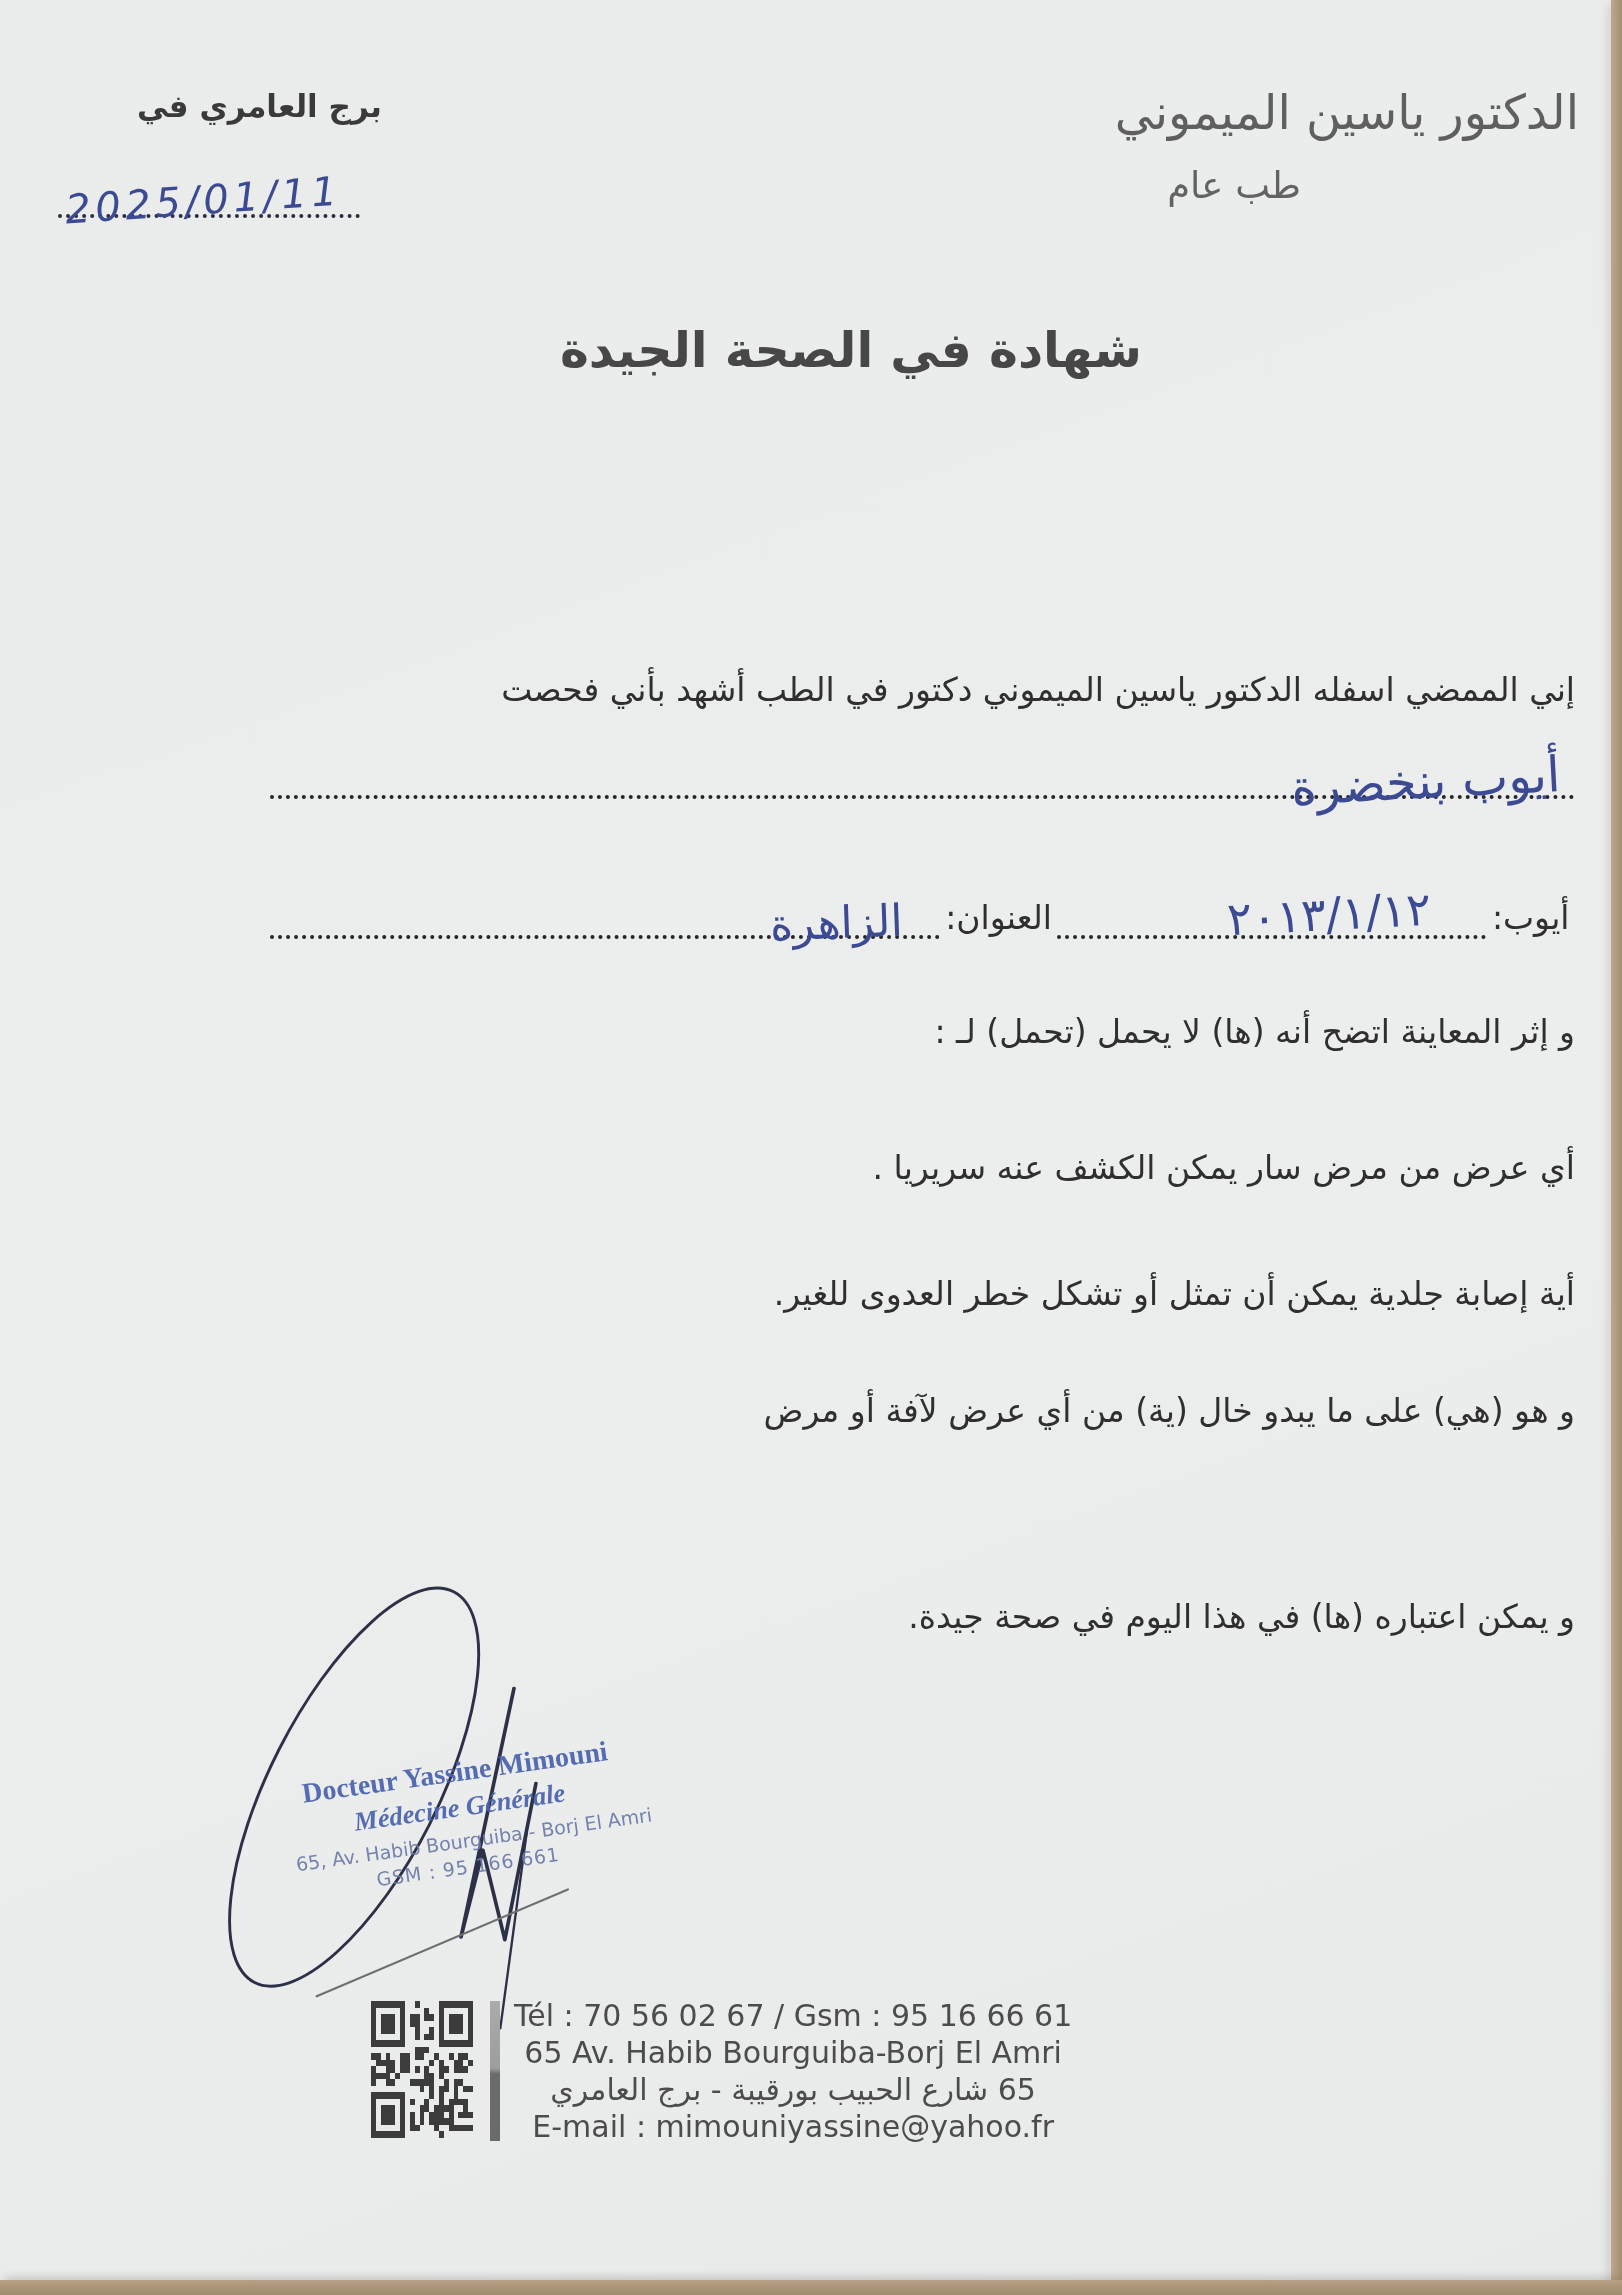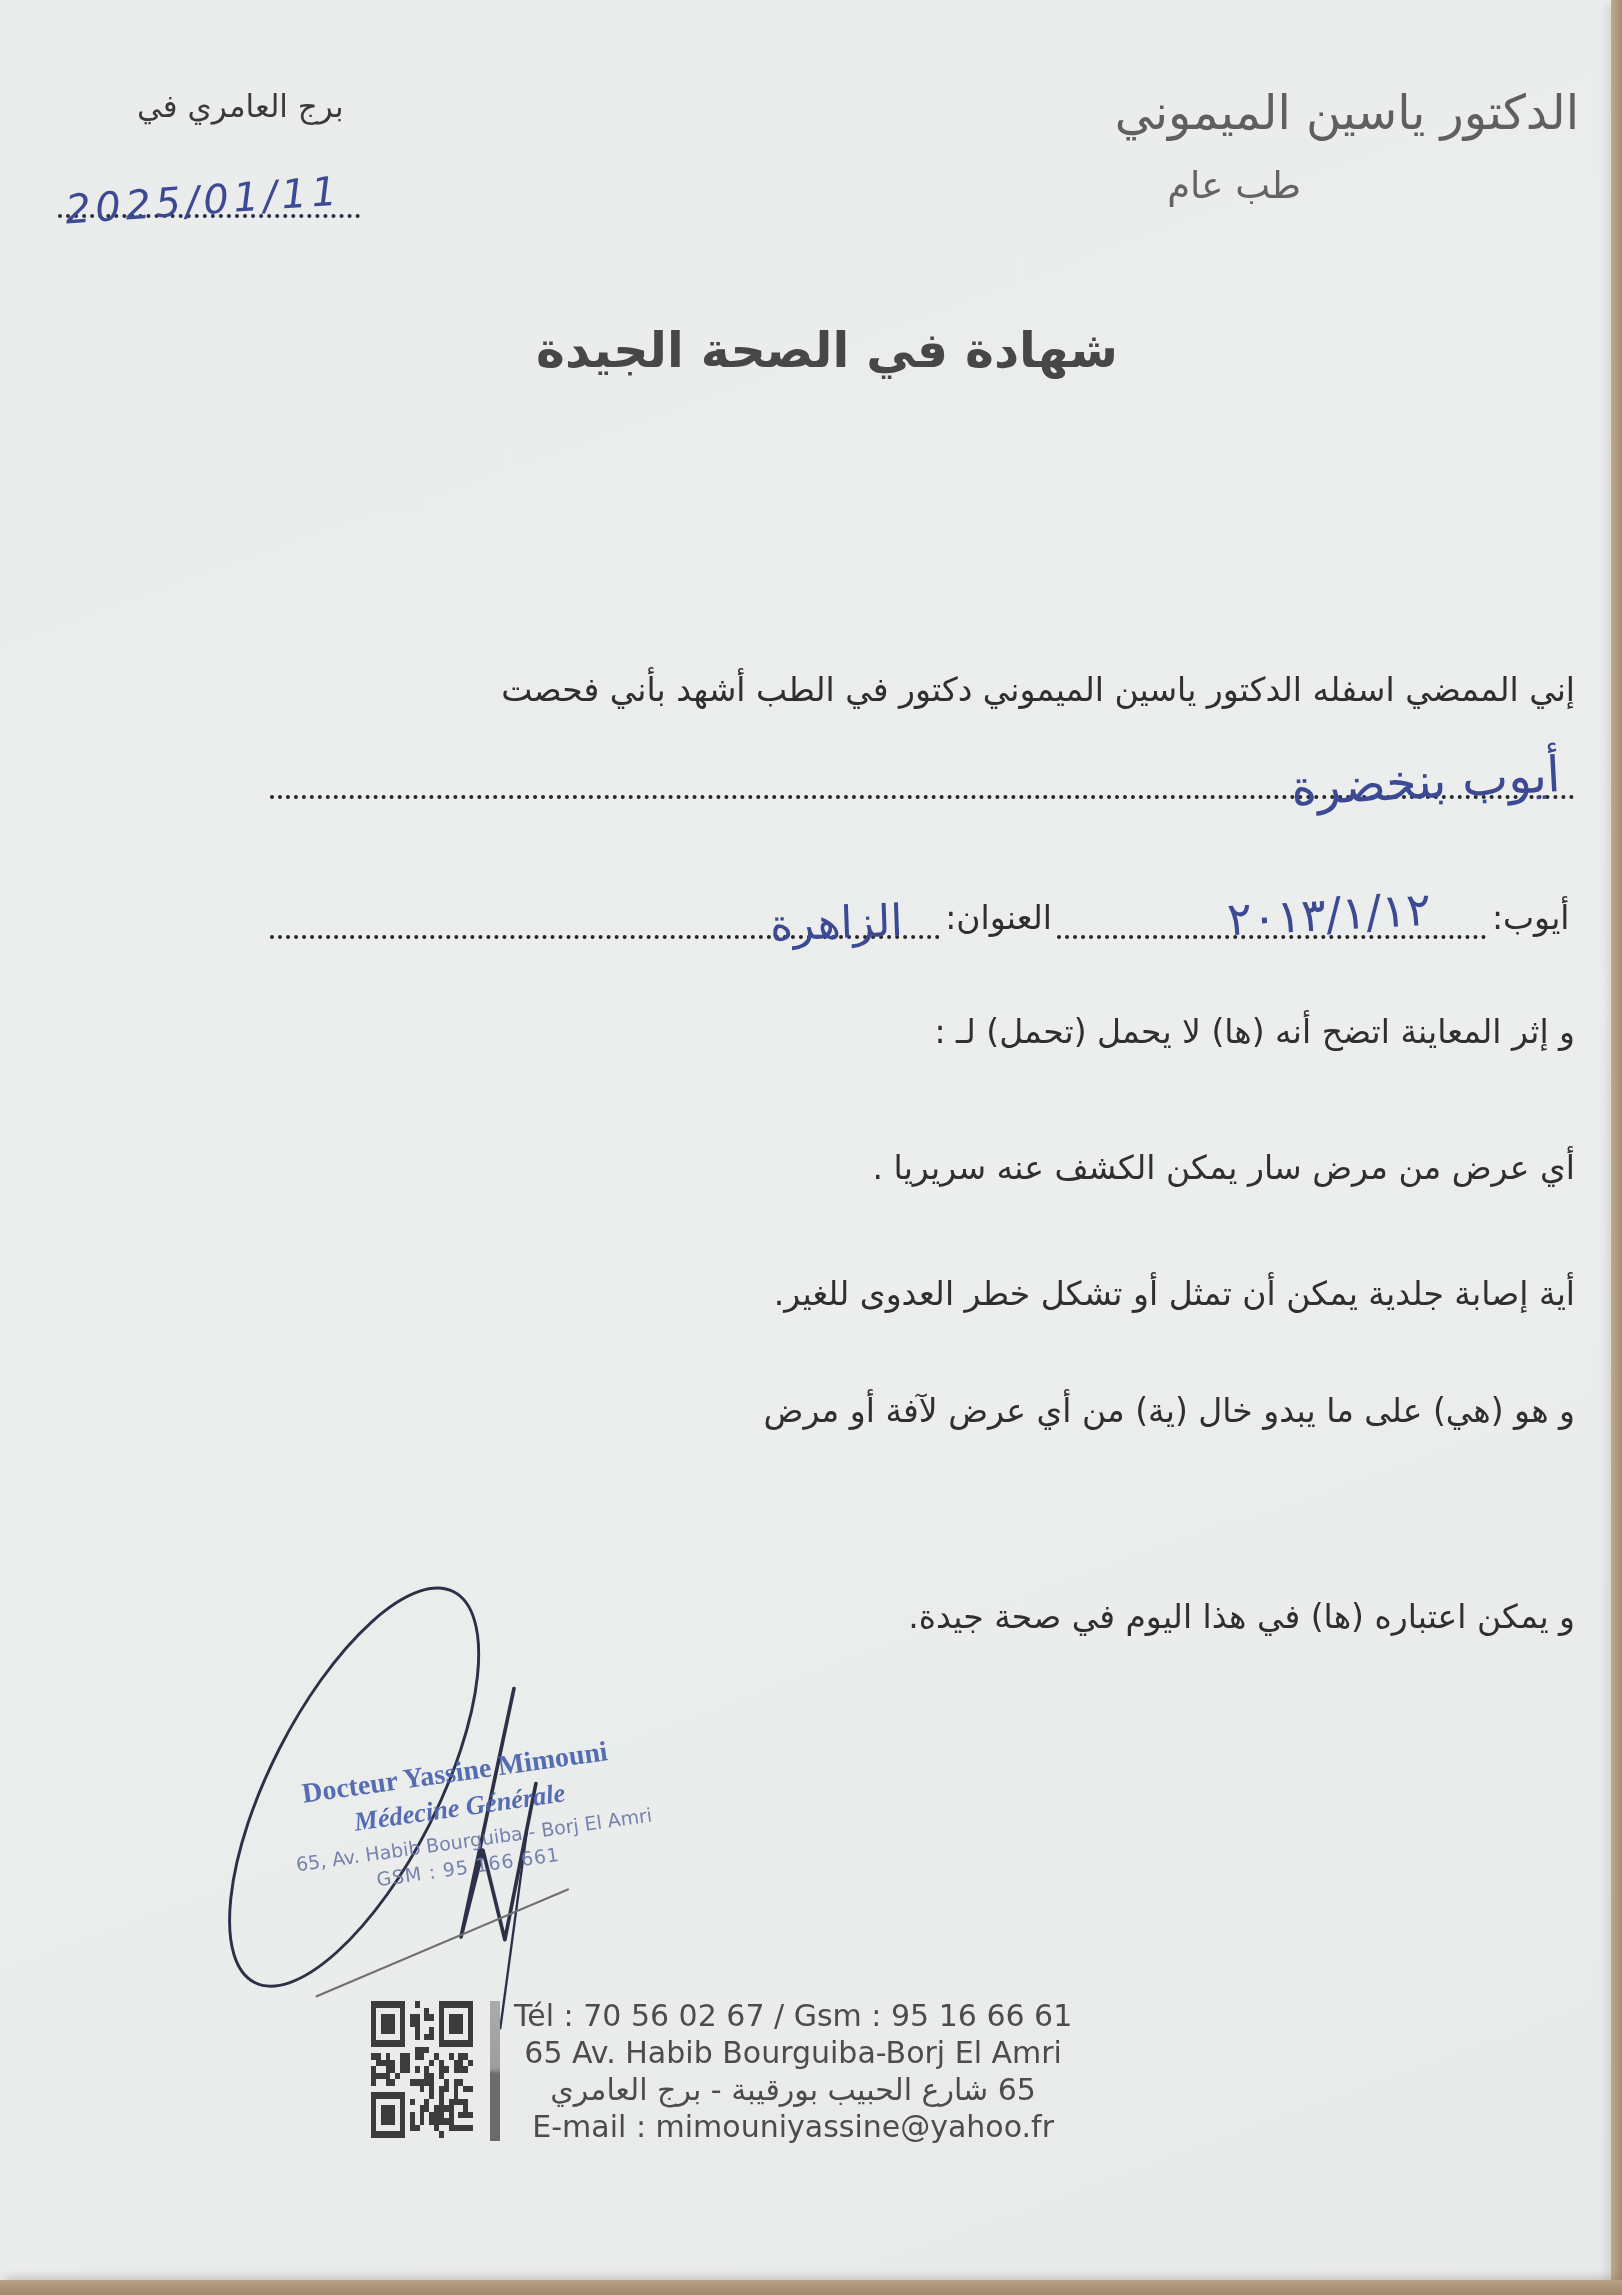--- a/index.html
+++ b/index.html
@@ -12,29 +12,29 @@
   
   .edge-right{position:absolute; right:0; top:0; width:12px; height:100%;
     background:linear-gradient(to left,#a08a6e,#bfa98d); box-shadow:-6.4px 0 8.2px -4.6px rgba(60,50,35,.35);}
   .edge-bottom{position:absolute; left:0; bottom:0; width:100%; height:15.5px;
     background:linear-gradient(to top,#9f8a6e,#b7a085); box-shadow:0 -6.4px 8.2px -4.6px rgba(60,50,35,.3);}
 
   
   .doctor-name{position:absolute; top:84px; right:44px; font-size:48px; color:#5f5f5f;
     direction:rtl; white-space:nowrap; letter-spacing:0.9px;}
   .specialty{position:absolute; top:164px; right:322px; font-size:37px; color:#636363; direction:rtl;}
-  .place-label{position:absolute; top:88px; left:137px; font-size:31px; font-weight:normal; color:#3a3a3a; direction:rtl;}
+  .place-label{position:absolute; top:88px; left:137px; font-size:31px; font-weight:bold; color:#3a3a3a; direction:rtl;}
   .date-slot{position:absolute; top:137px; left:58px; width:302px; height:77px;
     border-bottom:4.6px dotted #2d2d44;}
   .hw{color:#3c4a93; font-family:"DejaVu Sans",sans-serif;}
   .date-slot .hw{position:absolute; left:7.3px; bottom:-9.1px; font-size:40px; letter-spacing:4.6px;
     transform:rotate(-4deg); font-style:italic; white-space:nowrap;}
 
   
-  .cert-title{position:absolute; top:322px; left:512px; width:630px; text-align:center;
+  .cert-title{position:absolute; top:322px; left:512px; width:630px; text-align:right;
     font-size:49px; font-weight:bold; color:#474747; direction:rtl; white-space:nowrap;}
 
   
   .bline{position:absolute; right:48px; direction:rtl; white-space:nowrap;
     font-size:33px; color:#2f2f2f;}
   .name-slot{position:absolute; left:270px; right:48px; top:724px; height:71px;
     border-bottom:4.6px dotted #262626;}
   .name-slot .hw{position:absolute; right:14.6px; bottom:-14.6px; font-size:49px;
     transform:rotate(-3deg); direction:rtl; white-space:nowrap;}
   .age-line{position:absolute; left:270px; right:48px; top:870px; height:69px;

